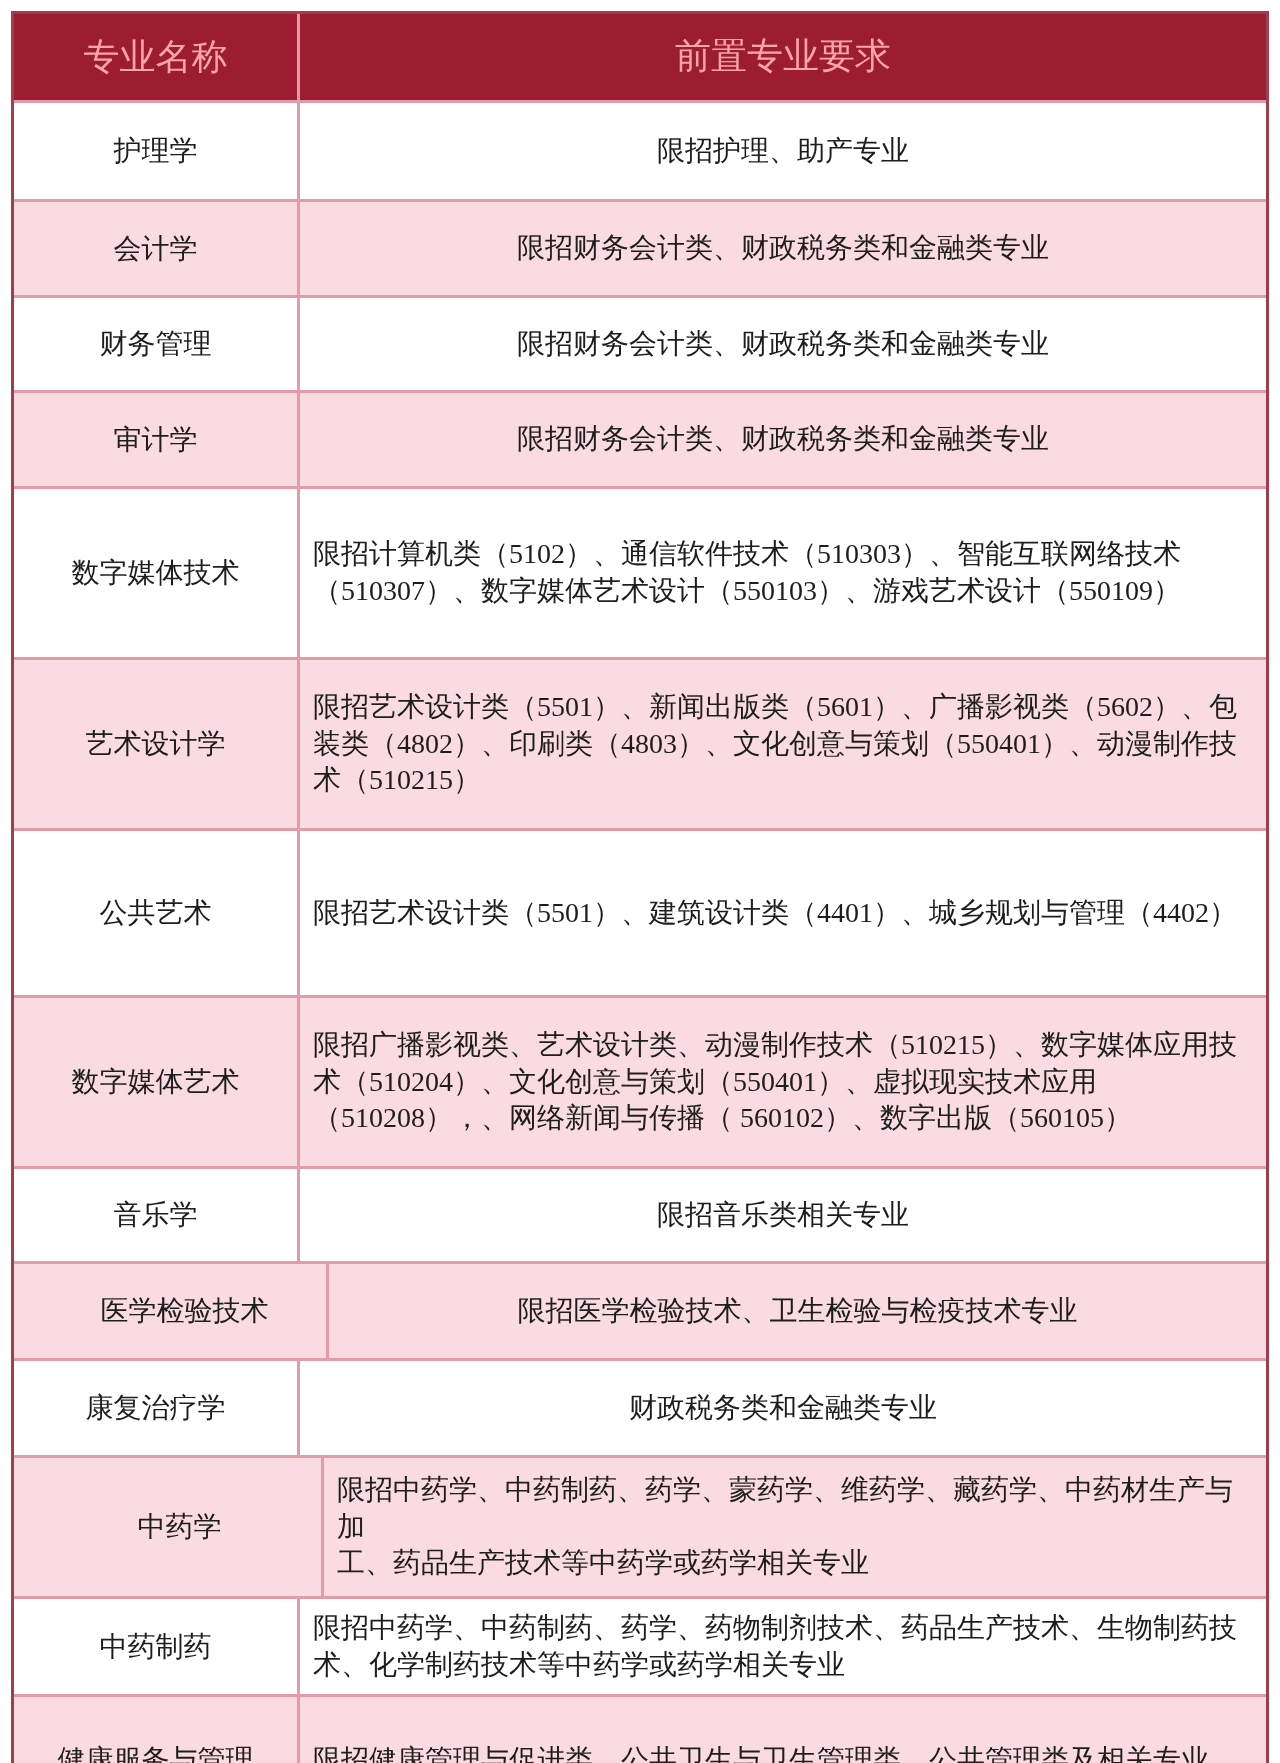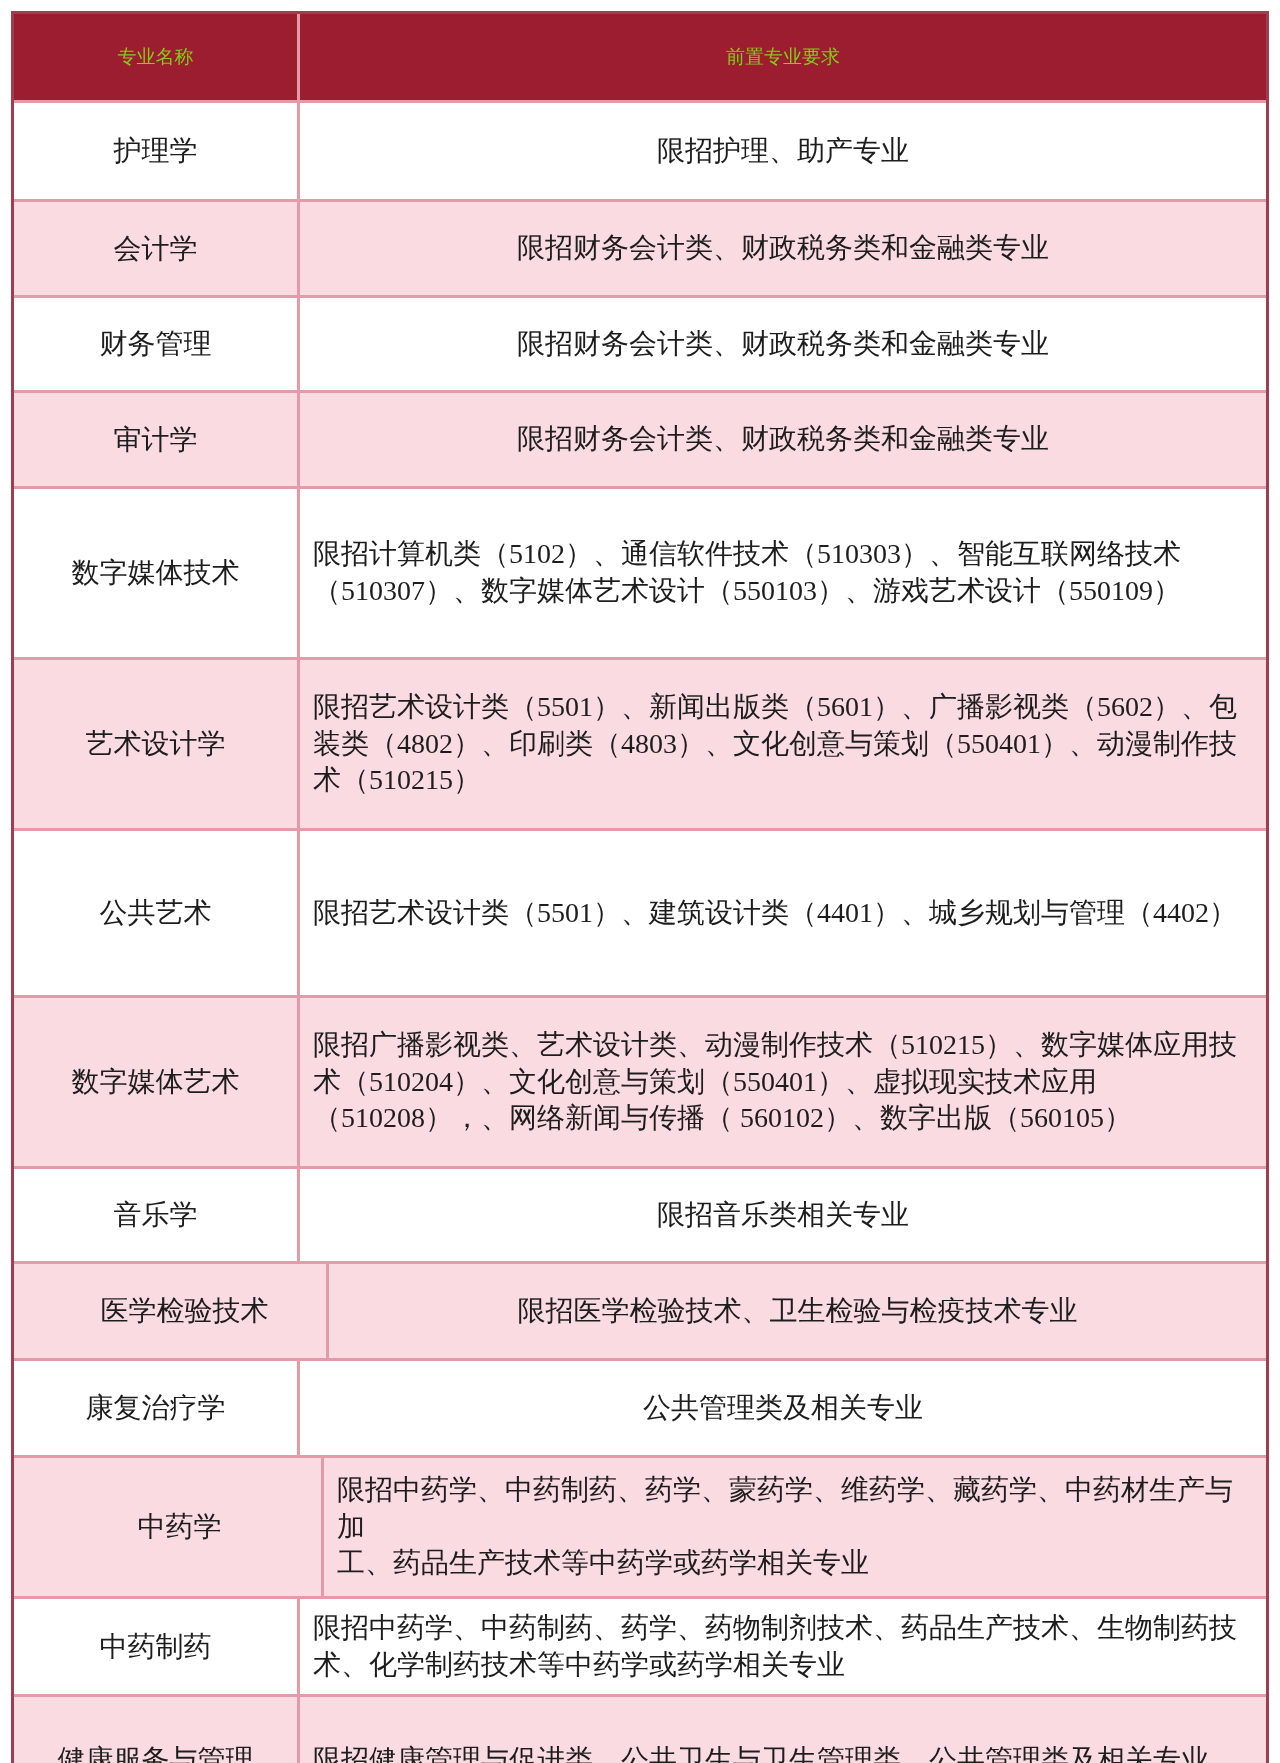--- a/index.html
+++ b/index.html
@@ -61,22 +61,22 @@
   }
   .col2.centered {
     justify-content: center;
     text-align: center;
   }
   .col2.lefted {
     justify-content: flex-start;
     text-align: left;
   }
   .header-row .cell {
-    color: #84cc16;
-    font-size: 19px;
+    color: #fca5a5;
+    font-size: 36px;
   }
   .header-row .col2 { justify-content: center; text-align: center; }
 
   
   #rows .row:nth-child(1)  { min-height: 96px; justify-content: space-between; }
   #rows .row:nth-child(2)  { min-height: 93px; }
   #rows .row:nth-child(3)  { min-height: 92px; justify-content: center; }
   #rows .row:nth-child(4)  { min-height: 93px; }
   #rows .row:nth-child(5)  { min-height: 168px; }
   #rows .row:nth-child(6)  { min-height: 168px; }
@@ -139,21 +139,21 @@
         <div class="row r-white">
           <div class="cell col1">音乐学</div>
           <div class="cell col2 centered">限招音乐类相关专业</div>
         </div>
         <div class="row r-pink">
           <div class="cell col1">医学检验技术</div>
           <div class="cell col2 centered">限招医学检验技术、卫生检验与检疫技术专业</div>
         </div>
         <div class="row r-white">
           <div class="cell col1">康复治疗学</div>
-          <div class="cell col2 centered">公共管理类及相关专业</div>
+          <div class="cell col2 centered">财政税务类和金融类专业</div>
         </div>
         <div class="row r-pink">
           <div class="cell col1">中药学</div>
           <div class="cell col2 lefted">限招中药学、中药制药、药学、蒙药学、维药学、藏药学、中药材生产与加
 工、药品生产技术等中药学或药学相关专业</div>
         </div>
         <div class="row r-white">
           <div class="cell col1">中药制药</div>
           <div class="cell col2 lefted">限招中药学、中药制药、药学、药物制剂技术、药品生产技术、生物制药技
 术、化学制药技术等中药学或药学相关专业</div>

